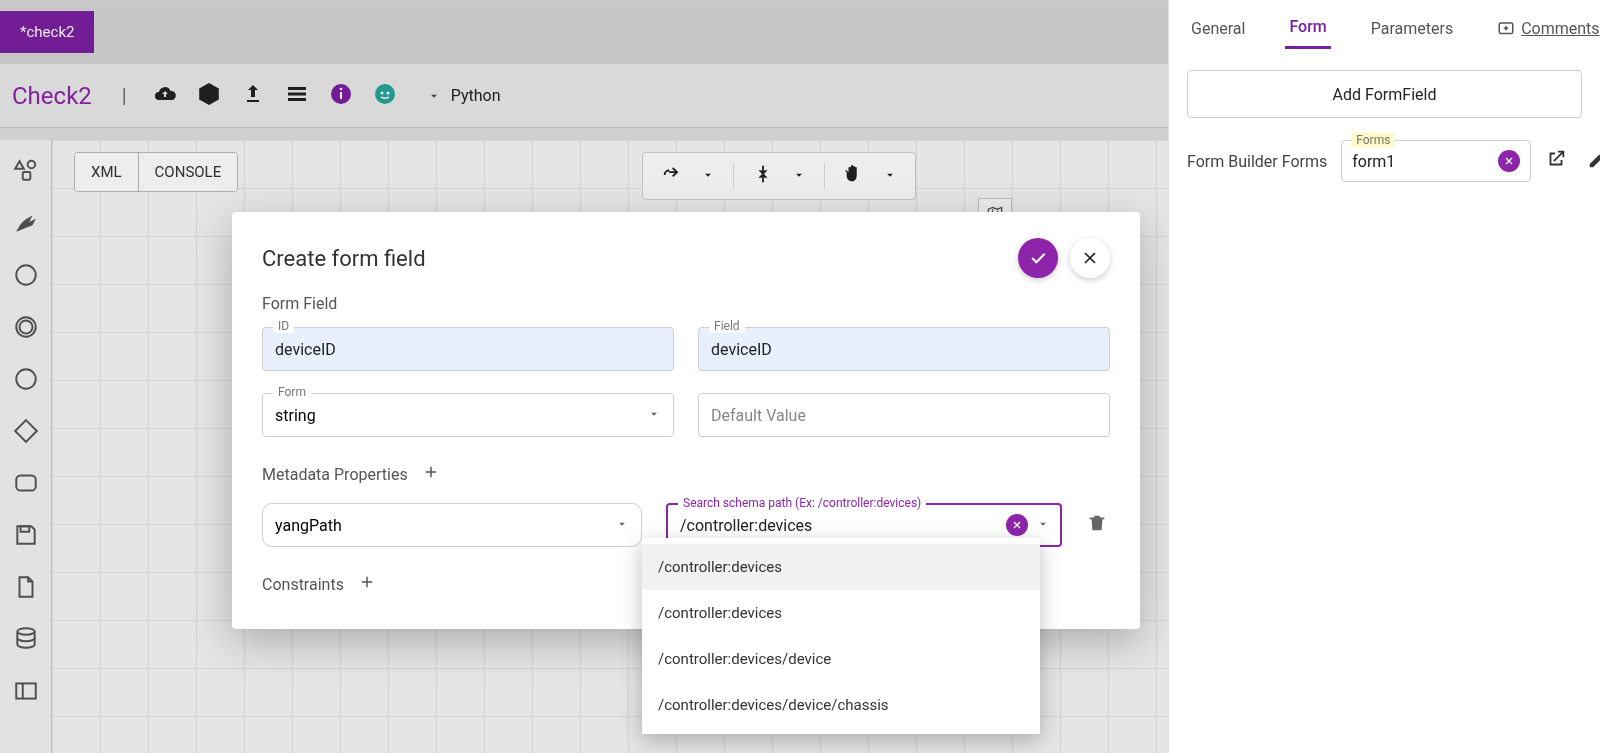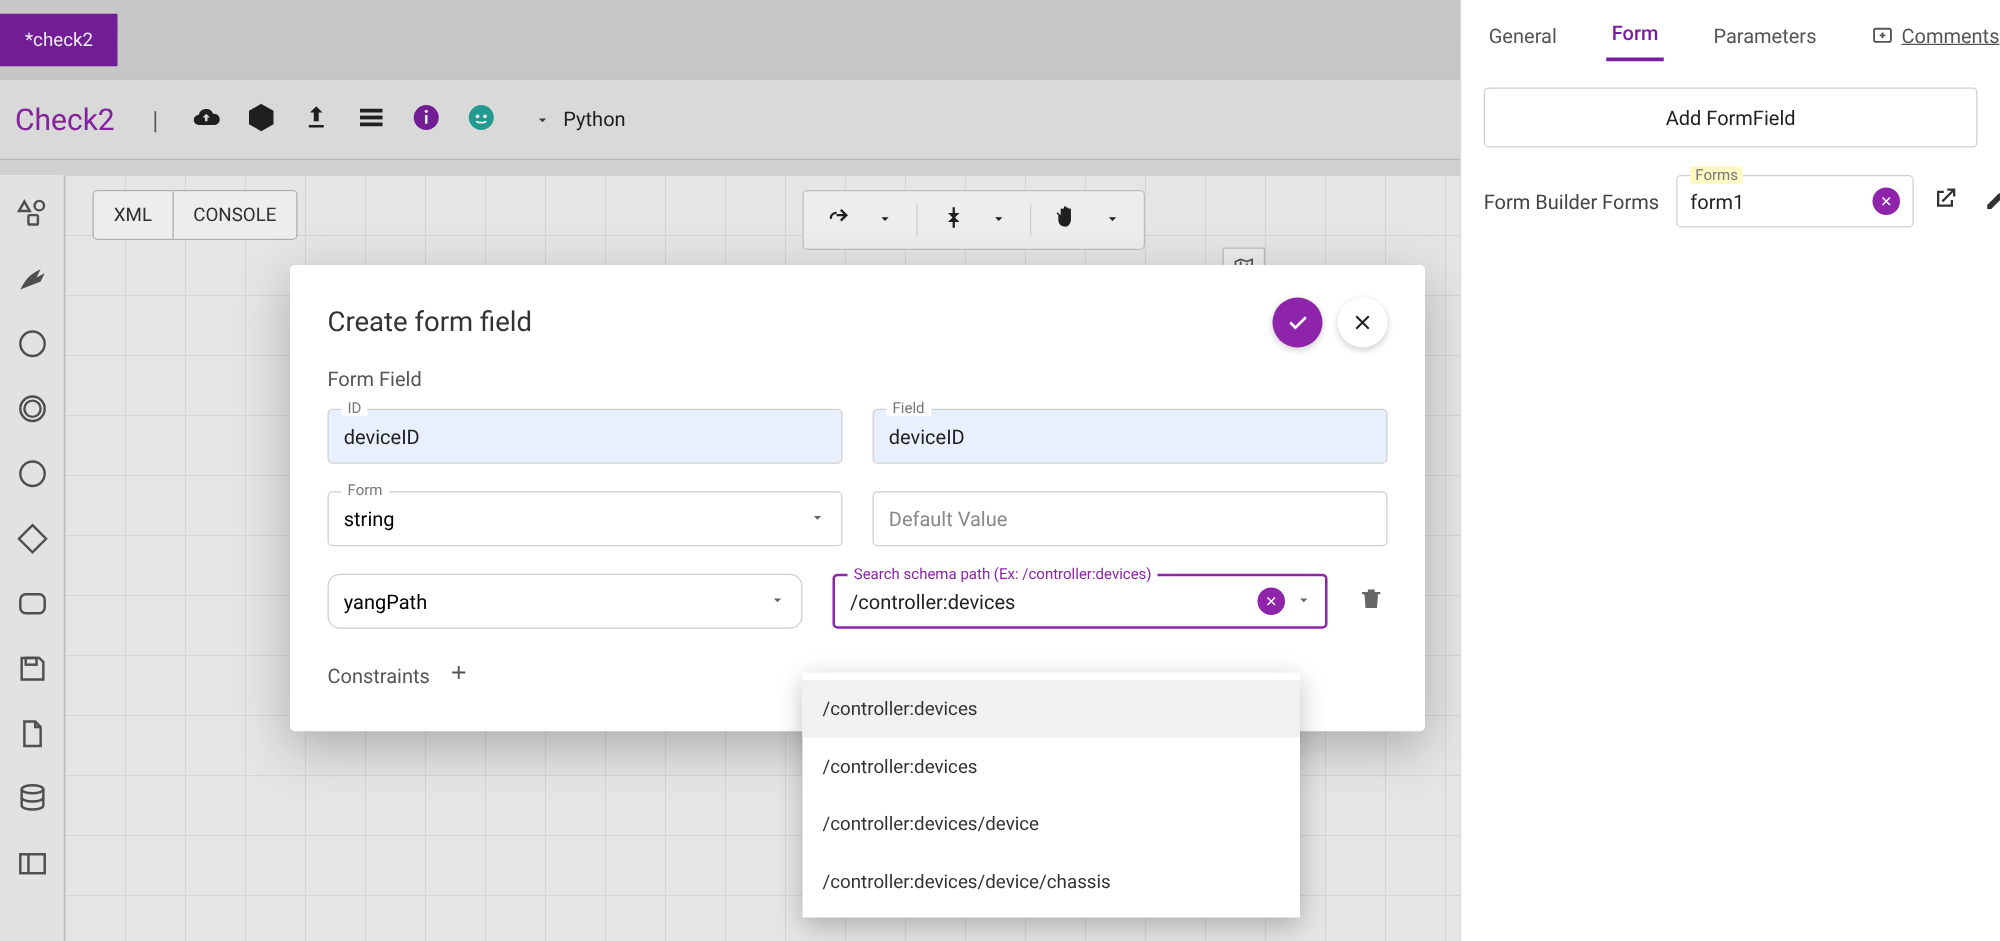--- a/index.html
+++ b/index.html
@@ -364,20 +364,27 @@
       <span>string</span>
       <span class="caret"><svg viewBox="0 0 24 24">
             <path d="M7 10l5 5 5-5z"></path>
           </svg></span>
     </div>
     <div class="mfield">
       <input placeholder="Default Value" style="">
     </div>
   </div>
 
+  <div class="meta-header">
+    <span>Metadata Properties</span>
+    <span><svg viewBox="0 0 24 24">
+          <path d="M11 5h2v14h-2z"></path>
+          <path d="M5 11h14v2H5z"></path>
+        </svg></span>
+  </div>
 
   <div class="meta-row">
     <div class="mfield">
       <span>yangPath</span>
       <span class="caret"><svg viewBox="0 0 24 24">
             <path d="M7 10l5 5 5-5z"></path>
           </svg></span>
     </div>
     <div class="schema-field">
       <span class="float-label">Search schema path (Ex: /controller:devices)</span>

